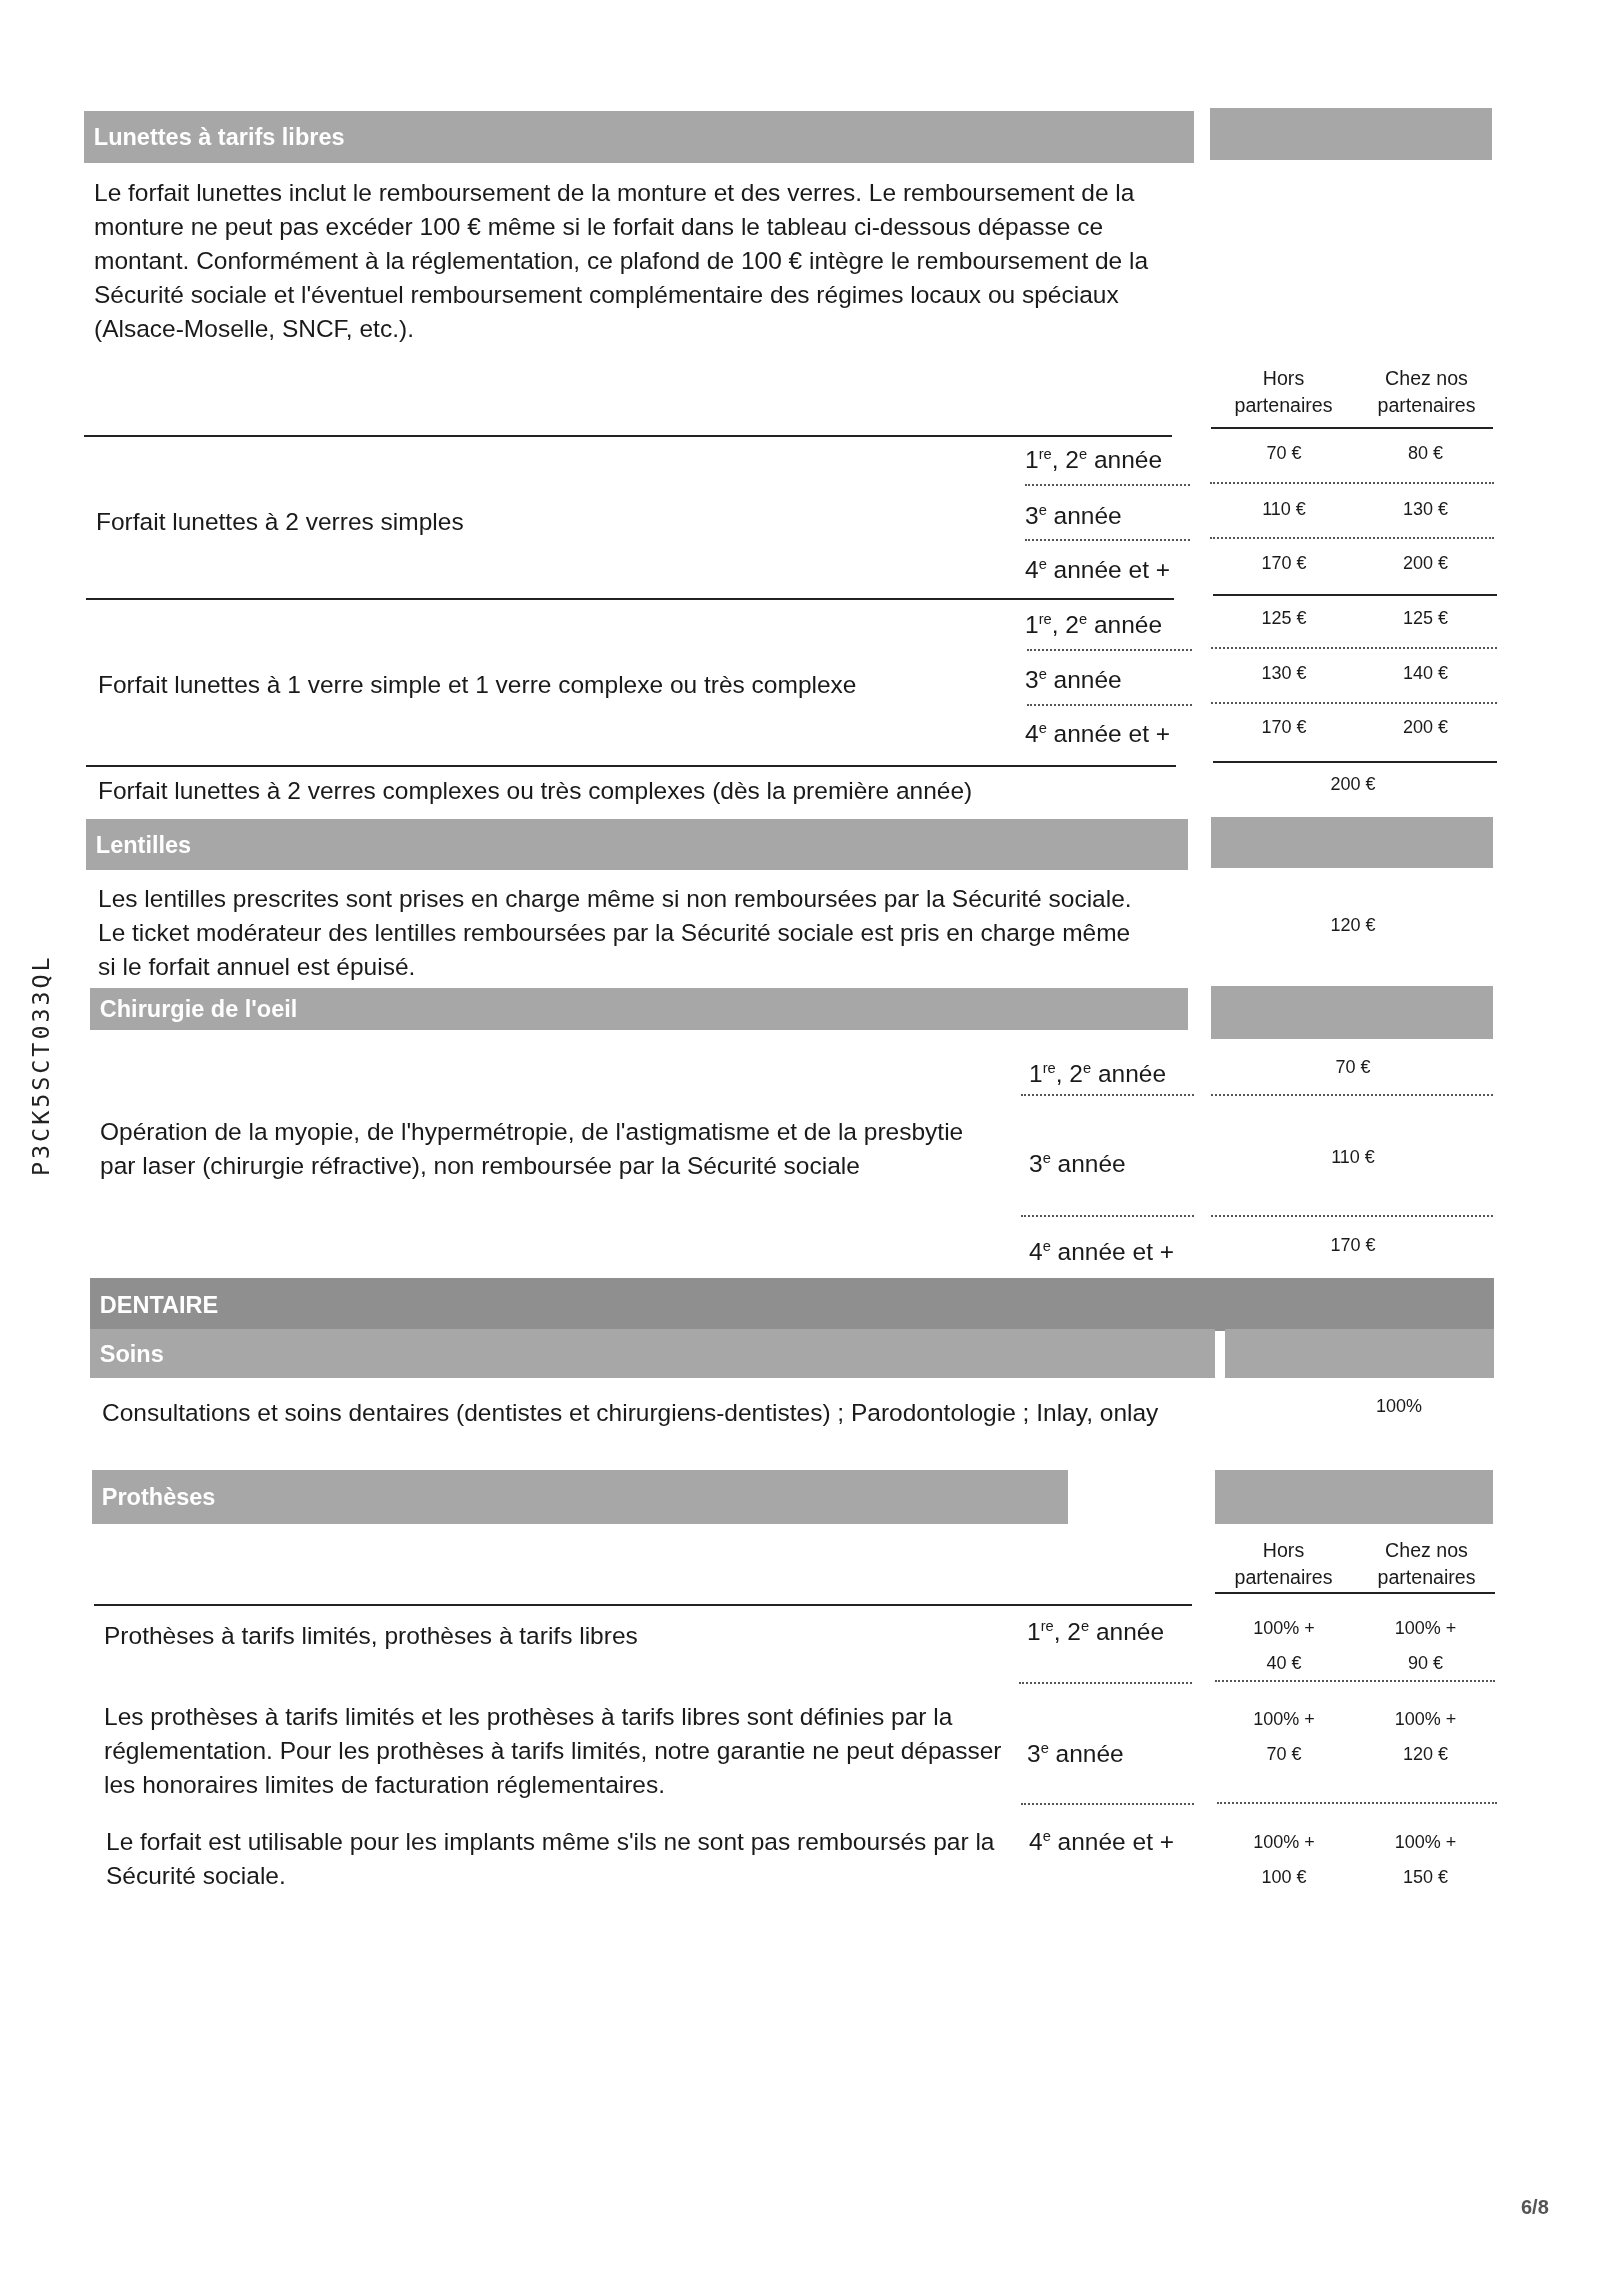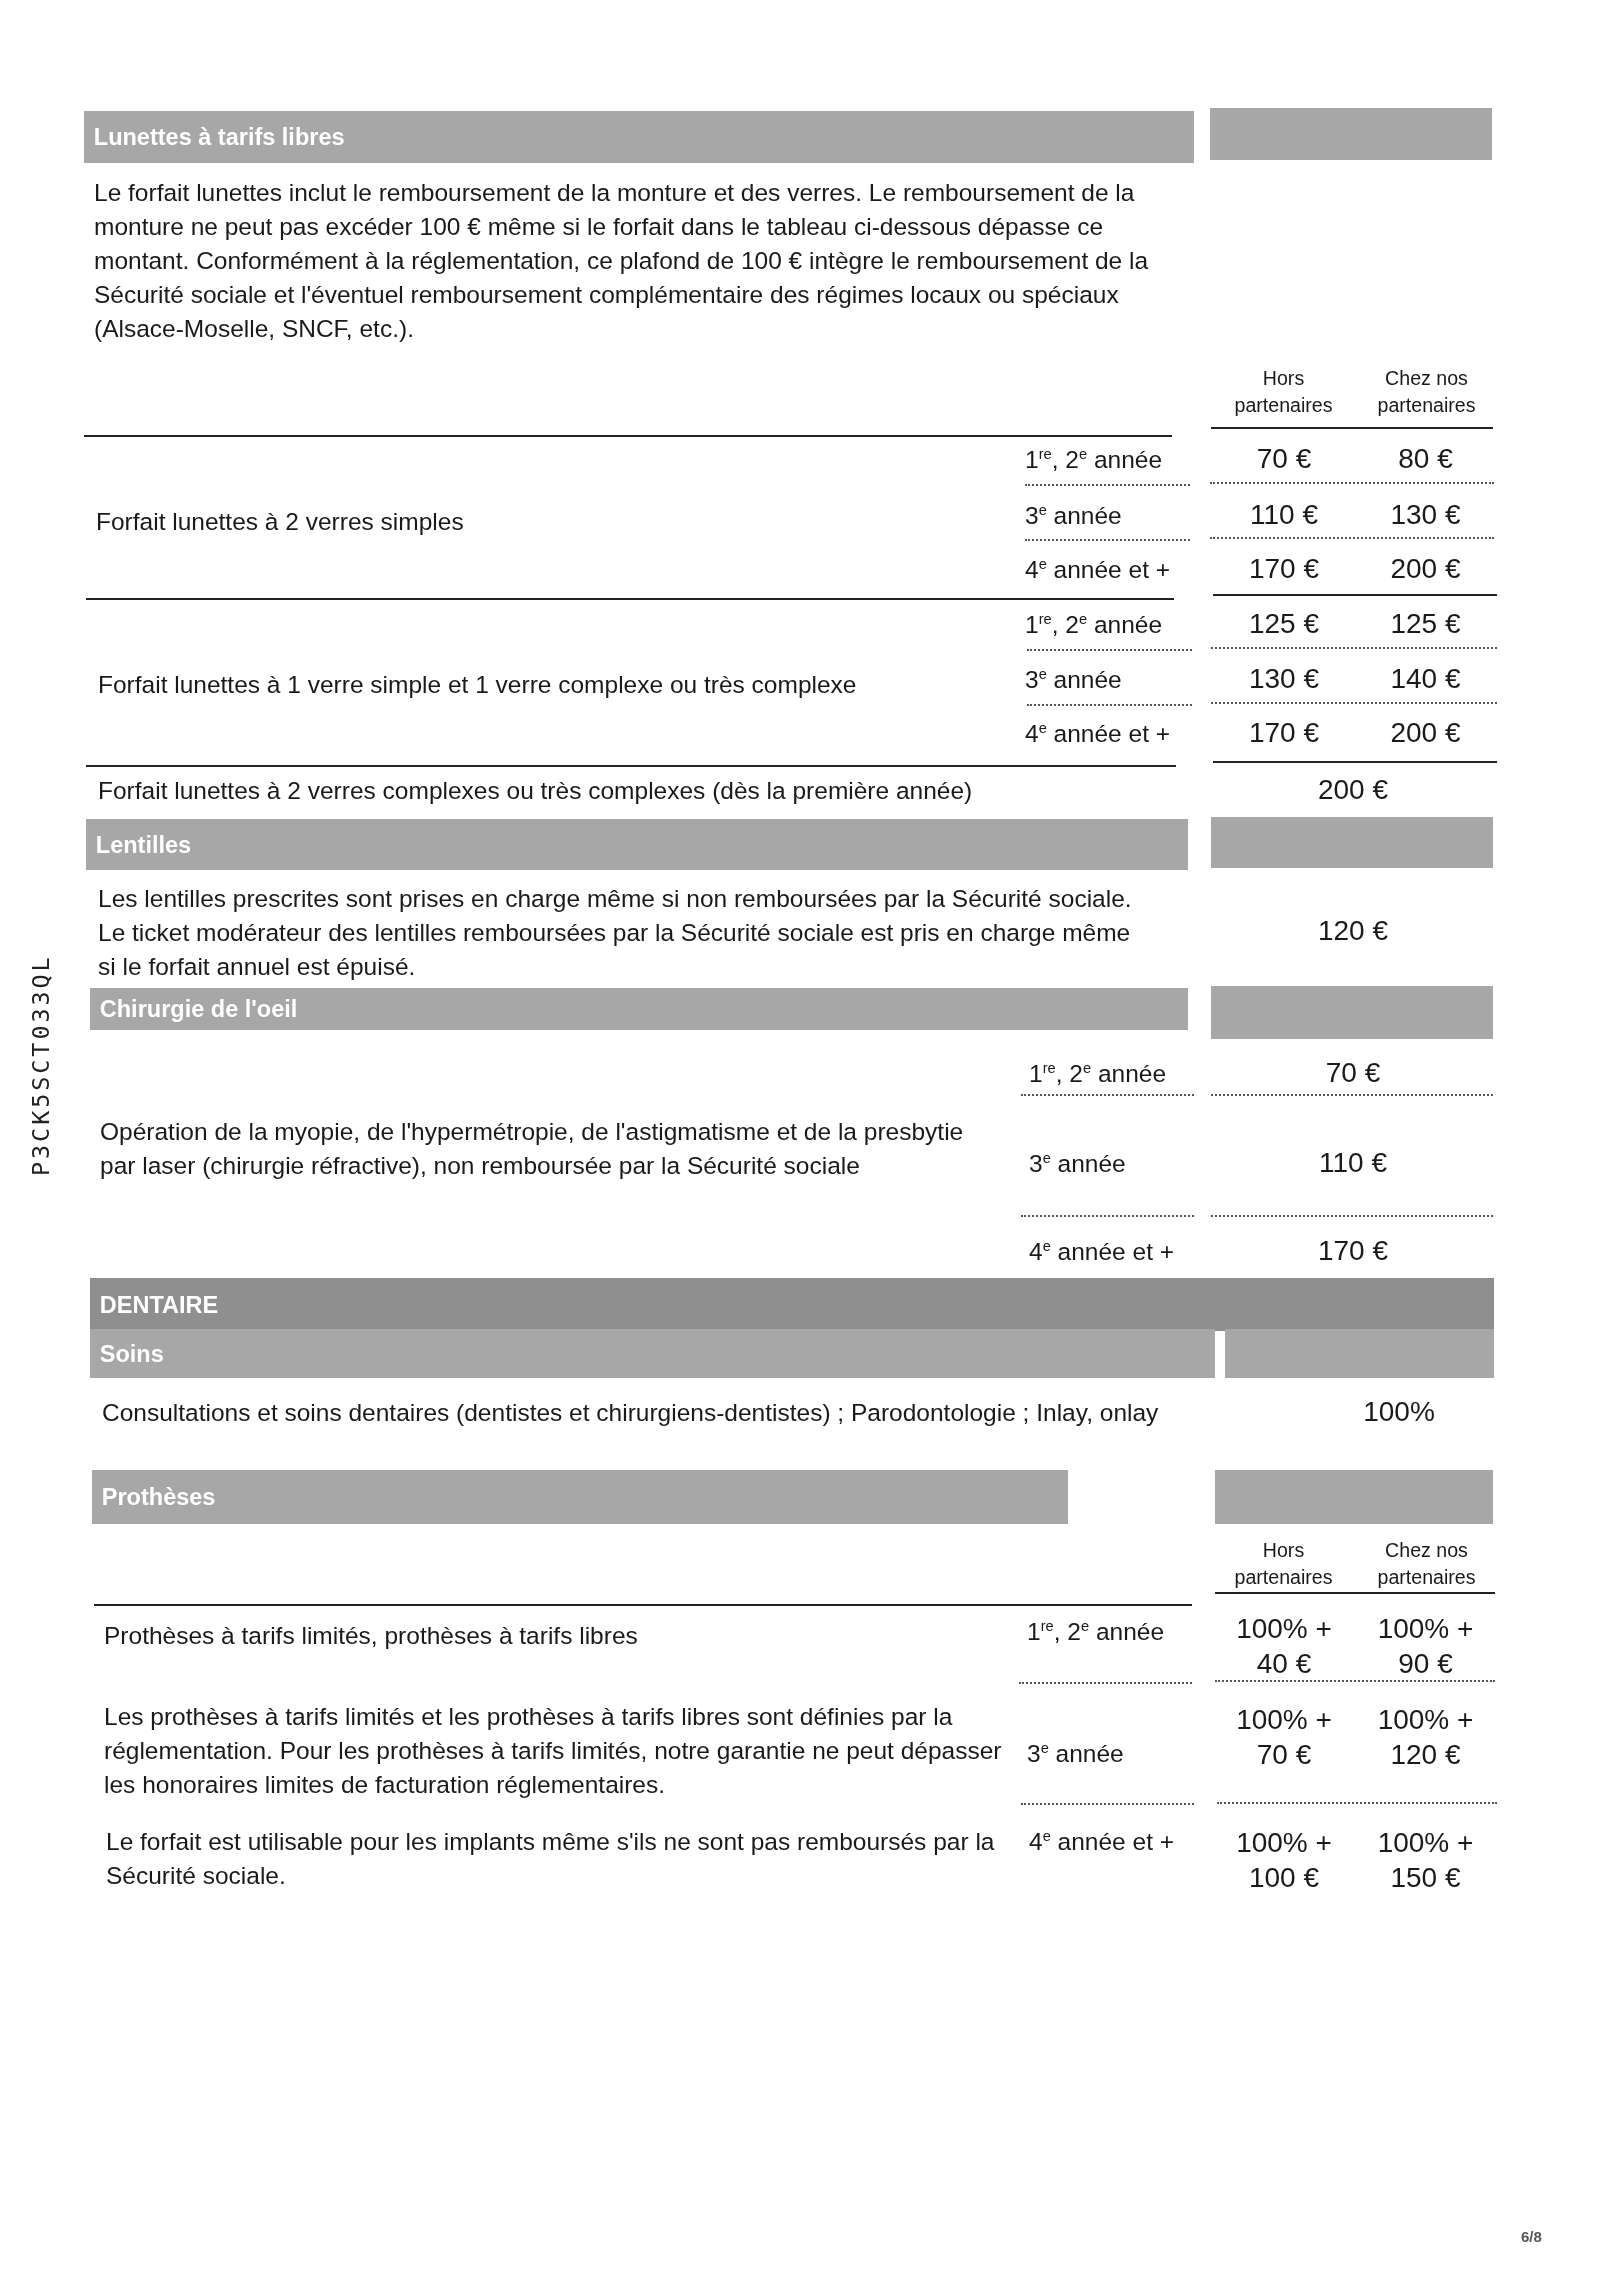--- a/index.html
+++ b/index.html
@@ -3,28 +3,28 @@
 <meta charset="utf-8">
 <style>
   html, body { margin:0; padding:0; background:#ffffff; }
   body { width:1621px; height:2292px; position:relative; overflow:hidden;
          font-family:"Liberation Sans", sans-serif; color:#1a1a1a; }
   .abs { position:absolute; }
   .bar { position:absolute; background:#a7a7a7; }
   .bar-dark { background:#8f8f8f;text-align:center; }
   .bar-title { position:absolute; color:#ffffff; font-size:23.5px; font-weight:bold; left:9.8px; top:50%; transform:translateY(-50%); white-space:nowrap; }
   .txt { font-size:24.5px; line-height:34px; }
-  .val { position:absolute; font-size:28px; text-align:center; }
+  .val { position:absolute; font-size:18px; text-align:center; }
   .hdr { position:absolute; font-size:19.6px; line-height:26.5px; text-align:center; }
   .solid { position:absolute; height:0; border-top:2px solid #222; }
   .dots { position:absolute; height:0; border-top:2.9px dotted #555; }
   sup { font-size:14.7px; line-height:0; }
   .side { position:absolute; left:27.4px; top:1176px; transform:rotate(-90deg); transform-origin:left top;
           font-family:"DejaVu Sans Mono", monospace; font-size:23.5px; letter-spacing:2.9px; color:#222; white-space:nowrap; }
-  .page-num { position:absolute; left:1521px; top:2196px; font-size:15px; font-weight:bold; color:#555;margin-top:32px; }
+  .page-num { position:absolute; left:1521px; top:2196px; font-size:20px; font-weight:bold; color:#555; }
 </style>
 </head>
 <body>
 
 <div class="side">P3CK5SCT033QL</div>
 
 <div class="bar" style="left:84px;top:111px;width:1110px;height:52px;">
   <span class="bar-title">Lunettes à tarifs libres</span>
 </div>
 <div class="bar" style="left:1210px;top:108px;width:282px;height:52px;"></div>

